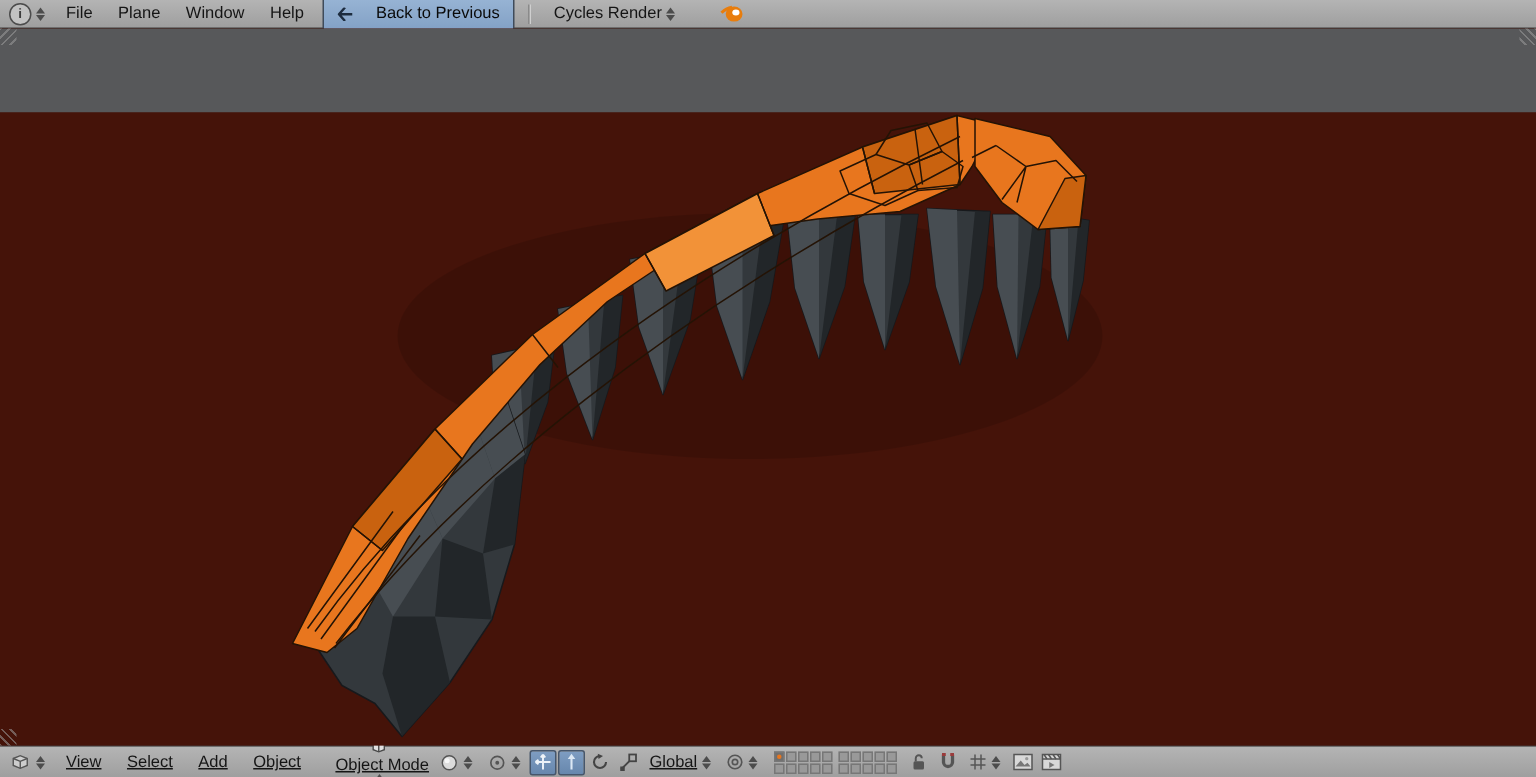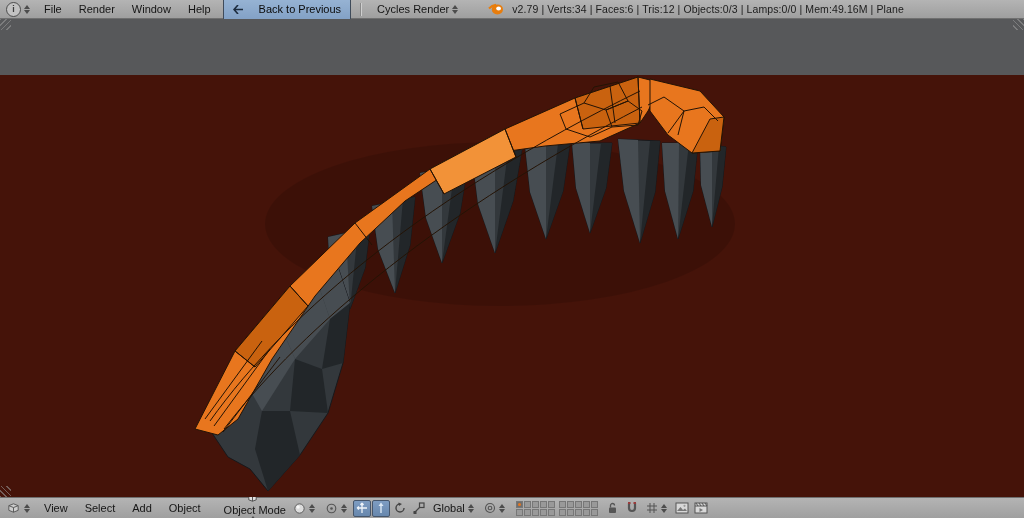--- a/index.html
+++ b/index.html
@@ -3,21 +3,21 @@
 <meta charset="utf-8">
 <style>
   html,body{margin:0;padding:0;background:#222;}
   .screen{position:relative;width:1024px;height:518px;overflow:hidden;
           font-family:"Liberation Sans",sans-serif;font-size:11px;color:#151515;
           -webkit-user-select:none;user-select:none;}
   
   .bar{display:flex;align-items:center;box-sizing:border-box;
        background:linear-gradient(var(--bar,#b4b4b4),#9f9f9f);padding:0 4px;gap:1px;}
   .bar.top{height:19px;border-bottom:1px solid #6f6f6f;}
-  .bar.bottom{height:21px;border-top:1px solid #6f6f6f;}
+  .bar.bottom{height:21px;border-top:1px solid #6f6f6f;text-decoration:underline;}
   .menu{padding:1px 8px;border-radius:3px;white-space:nowrap;text-align:center;}
   .sep{width:1px;height:13px;background:#8a8a8a;box-shadow:1px 0 0 #cfcfcf;margin:0 5px;}
   .updown{display:inline-flex;flex-direction:column;gap:1px;margin:0 3px;}
   .updown i{display:block;width:0;height:0;border-left:3px solid transparent;border-right:3px solid transparent;}
   .updown .u{border-bottom:4px solid #4c4c4c;}
   .updown .d{border-top:4px solid #4c4c4c;}
   .editor-select,.dd{display:inline-flex;align-items:center;padding:0 2px;border-radius:3px;}
   .dd{padding-left:4px;}
   .back-btn{display:inline-flex;align-items:center;gap:16px;height:16px;padding:16px 9px;margin:0 3px;
             background:linear-gradient(var(--accent_blue,#9db9d8),#7d9cc2);
@@ -63,21 +63,21 @@
 
   <div class="bar top">
     <span class="editor-select">
       <span class="circle-i">i</span>
       <span class="updown">
           <i class="u"></i>
           <i class="d"></i>
         </span>
     </span>
     <span class="menu">File</span>
-    <span class="menu">Render</span>
+    <span class="menu">Plane</span>
     <span class="menu">Window</span>
     <span class="menu">Help</span>
     <button class="back-btn">
       <svg class="icon-svg" width="10" height="9" viewBox="0 0 10 9">
         <path d="M5,0 L1,4.5 L5,9 M1,4.5 H10" fill="none" stroke="#1d2c3f" stroke-width="1.6"></path>
       </svg>
       <span>Back to Previous</span>
     </button>
     <span class="sep"></span>
     <span class="dd" style="padding:0 26px 0 10px;align-items:center;">
@@ -85,21 +85,20 @@
       <span class="updown">
           <i class="u"></i>
           <i class="d"></i>
         </span>
     </span>
     <svg class="icon-svg" width="16" height="14" viewBox="0 0 16 14">
       <ellipse cx="9.4" cy="7.4" rx="5.6" ry="5" fill="#e87d0d"></ellipse>
       <ellipse cx="10.6" cy="6.4" rx="2.4" ry="2" fill="#ffffff"></ellipse>
       <path d="M1,6.5 Q4,3.5 8,2.8" fill="none" stroke="#e87d0d" stroke-width="2"></path>
     </svg>
-    <span class="stats">v2.79 | Verts:34 | Faces:6 | Tris:12 | Objects:0/3 | Lamps:0/0 | Mem:49.16M | Plane</span>
   </div>
 
   <div class="viewport">
     <svg width="1024" height="478" viewBox="0 0 1024 478" preserveAspectRatio="none">
 
       <rect class="f-sky" x="0" y="0" width="1024" height="56"></rect>
       <rect class="f-ground" x="0" y="56" width="1024" height="422"></rect>
       <ellipse cx="500" cy="205" rx="235" ry="82" fill="#000000" opacity="0.12"></ellipse>
 
       <g>

